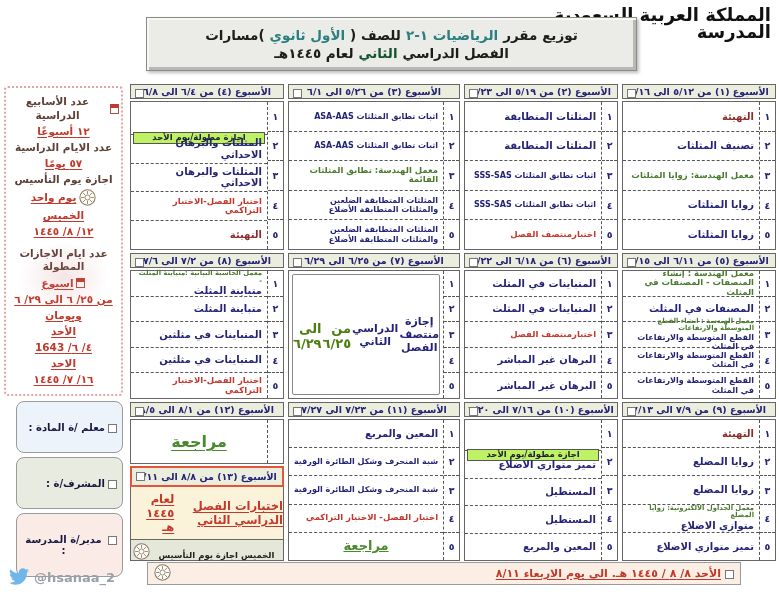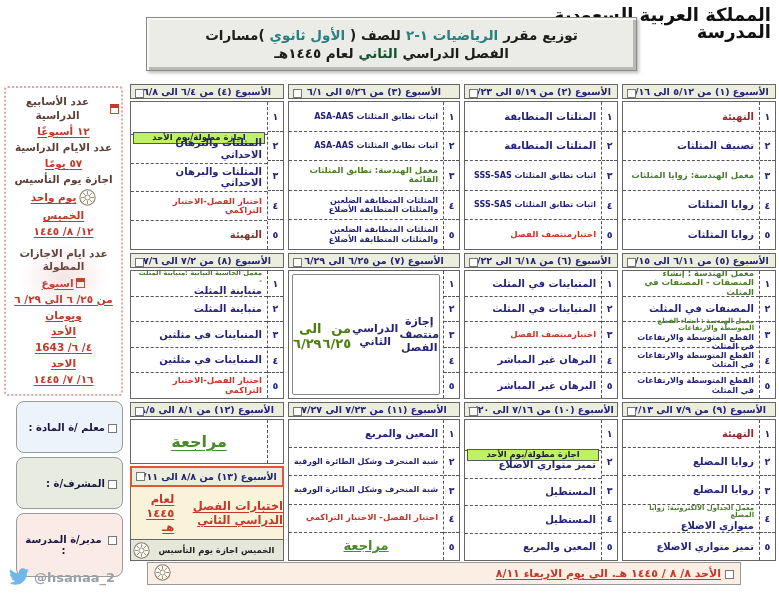--- a/index.html
+++ b/index.html
@@ -83,21 +83,21 @@
   .vact{color:#232377;font-size:11px;font-weight:bold;text-align:center;}
   .vacd{color:#4d7c0f;font-size:13px;font-weight:bold;margin-top:2px;}
   
   .revrow .review{flex:1;display:flex;align-items:center;justify-content:center;
     color:#4a8a2e;font-size:16px;font-weight:bold;text-decoration:underline;text-underline-offset:3px;}
   .finex{flex:1.2;border:1px solid #666;border-top:none;background:#faf3d9;
     display:flex;flex-direction:row;justify-content:center;align-items:center;
     color:#c4372b;font-size:11.5px;font-weight:bold;text-decoration:underline;text-underline-offset:2px;
     line-height:1.25;min-height:0;}
   .finfoot{flex:0 0 20px;border:1px solid #666;border-top:none;background:#e5e7d9;
-    display:flex;direction:rtl;align-items:center;padding:0 2px;gap:2px;}
+    display:flex;direction:rtl;align-items:flex-end;padding:0 2px;gap:2px;}
   .finfoot-t{flex:1;text-align:center;color:#222;font-size:8.5px;font-weight:bold;}
   
   .strip{position:absolute;left:147px;top:562px;width:594px;height:23px;box-sizing:border-box;
     background:#fbeee4;border:1px solid #9a9a9a;display:flex;direction:rtl;align-items:center;
     gap:4px;padding:0 6px;font-size:11px;font-weight:bold;color:#a8402e;}
   .strip .u{text-decoration:underline;text-underline-offset:2px;color:#c0392b;}
   .strip .emb{margin-inline-start:auto;}
 </style>
 </head>
 <body>

